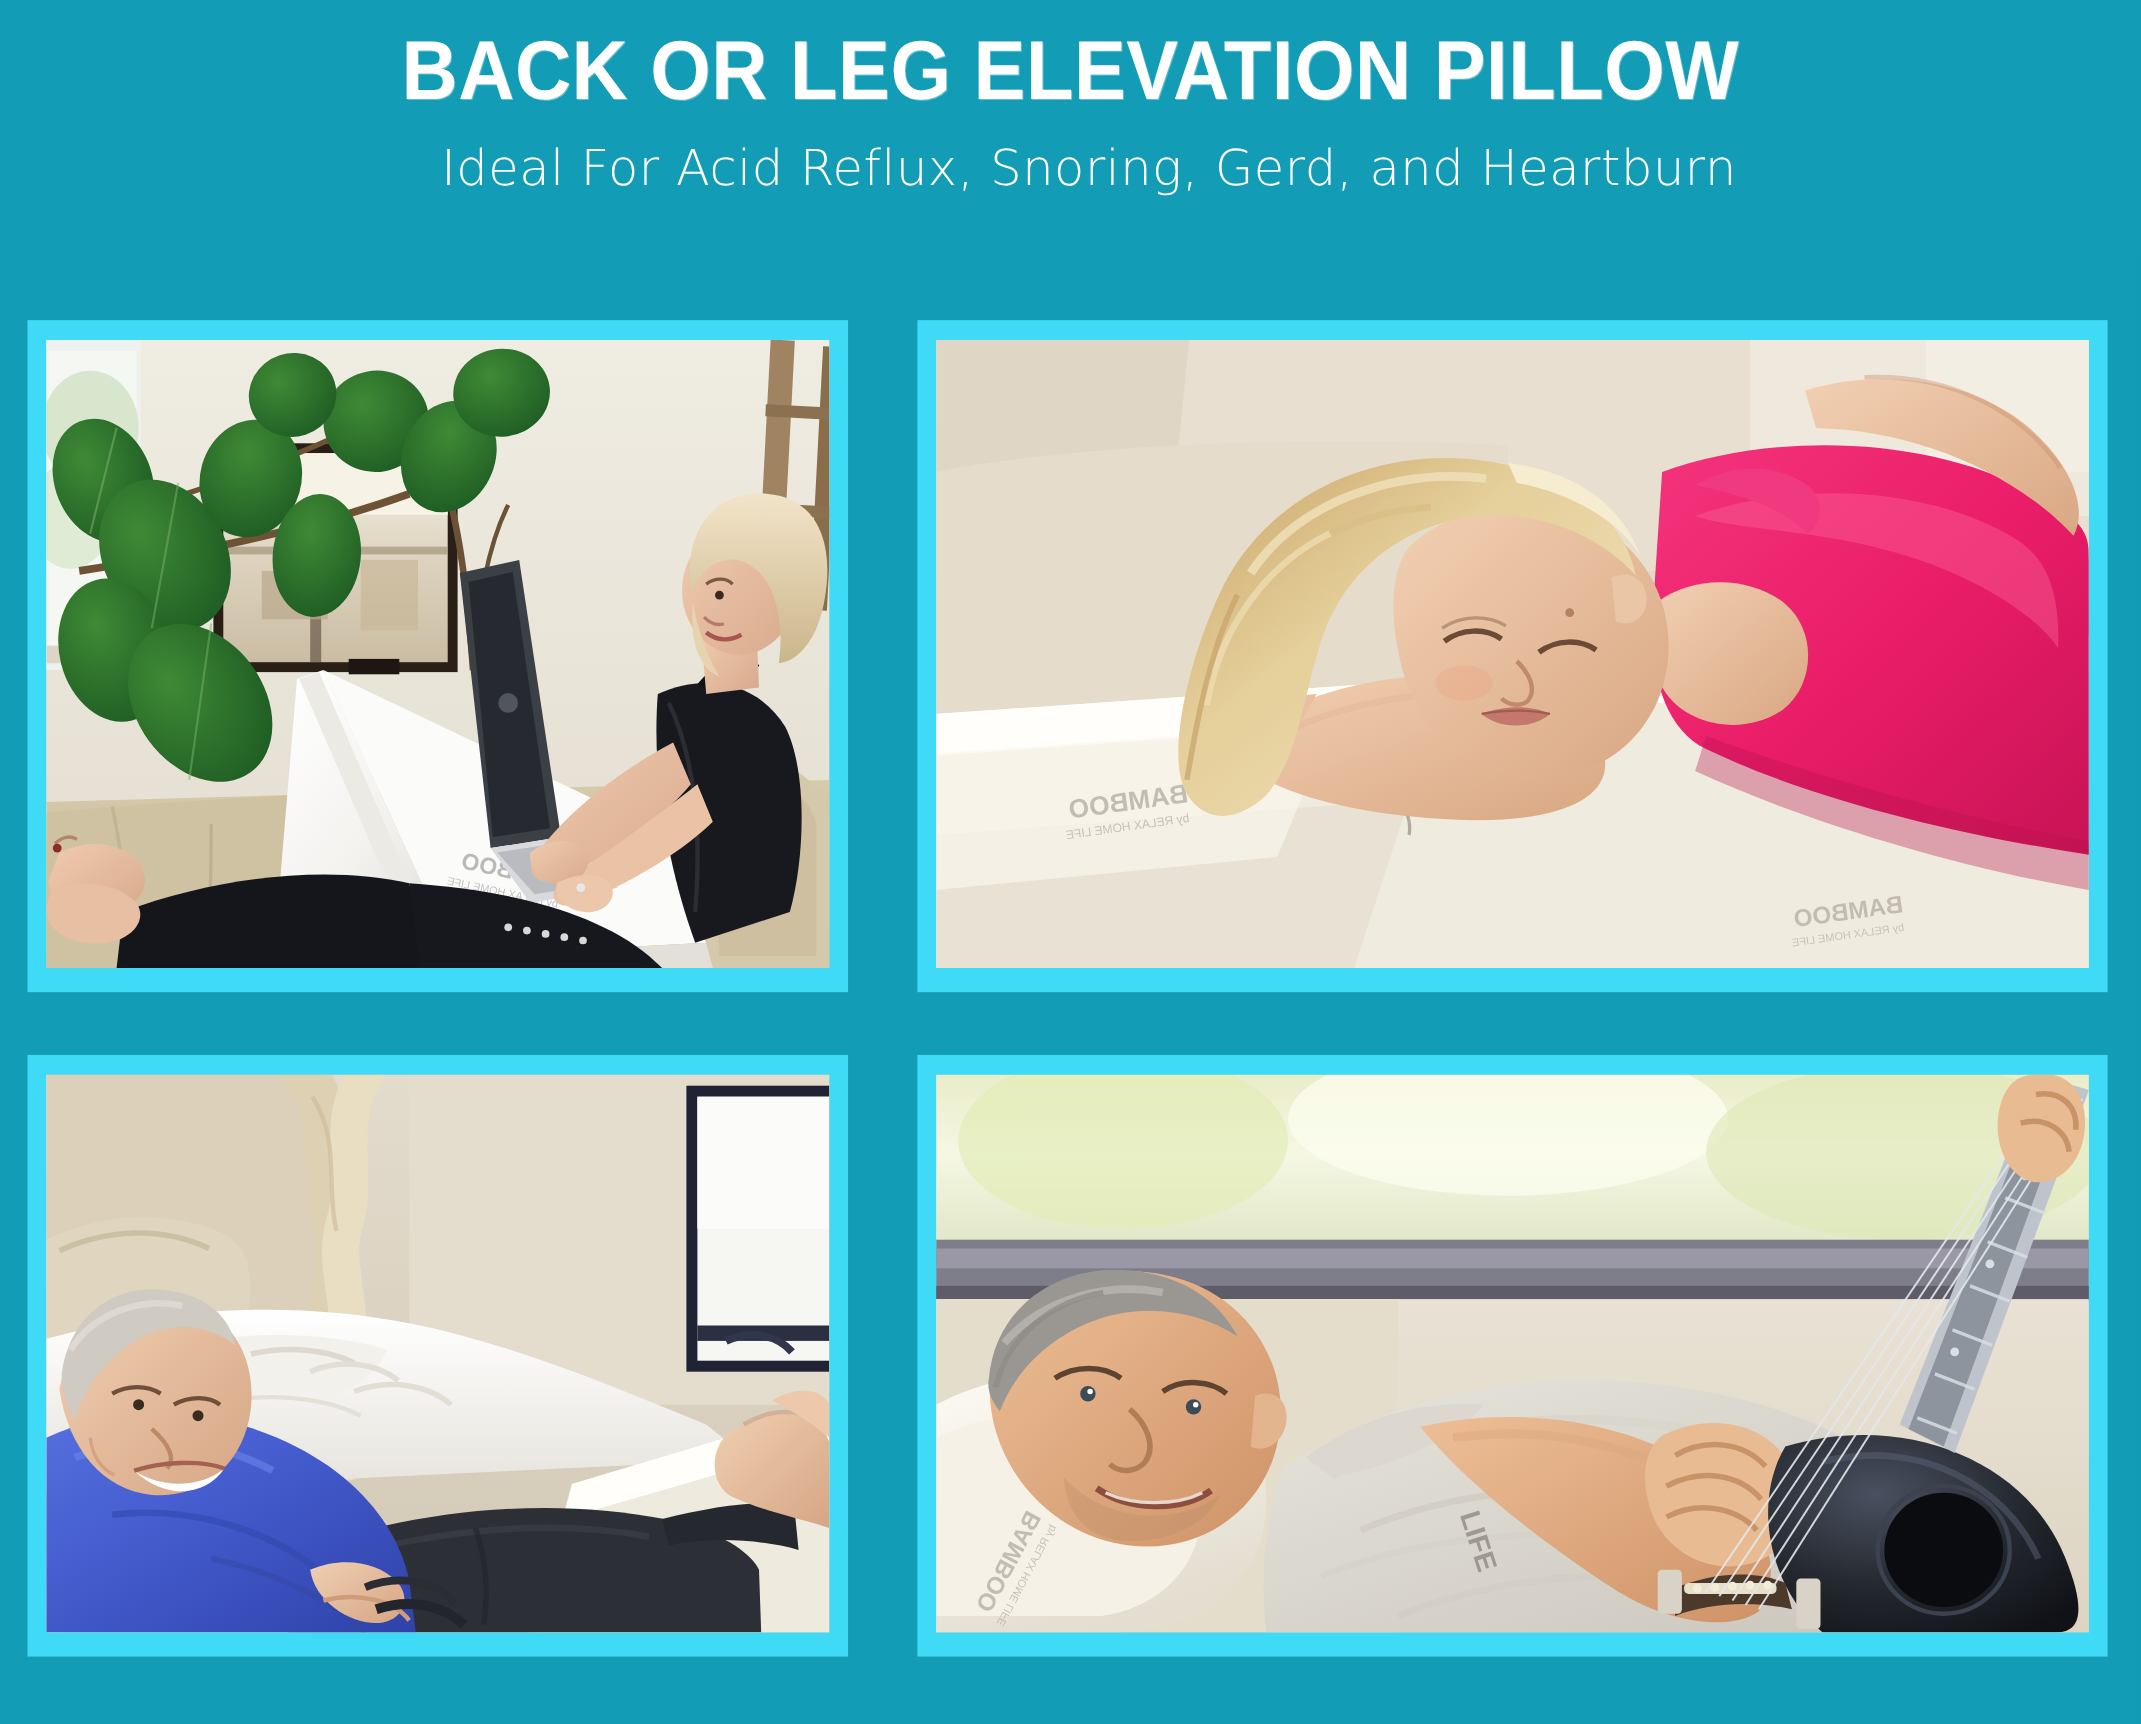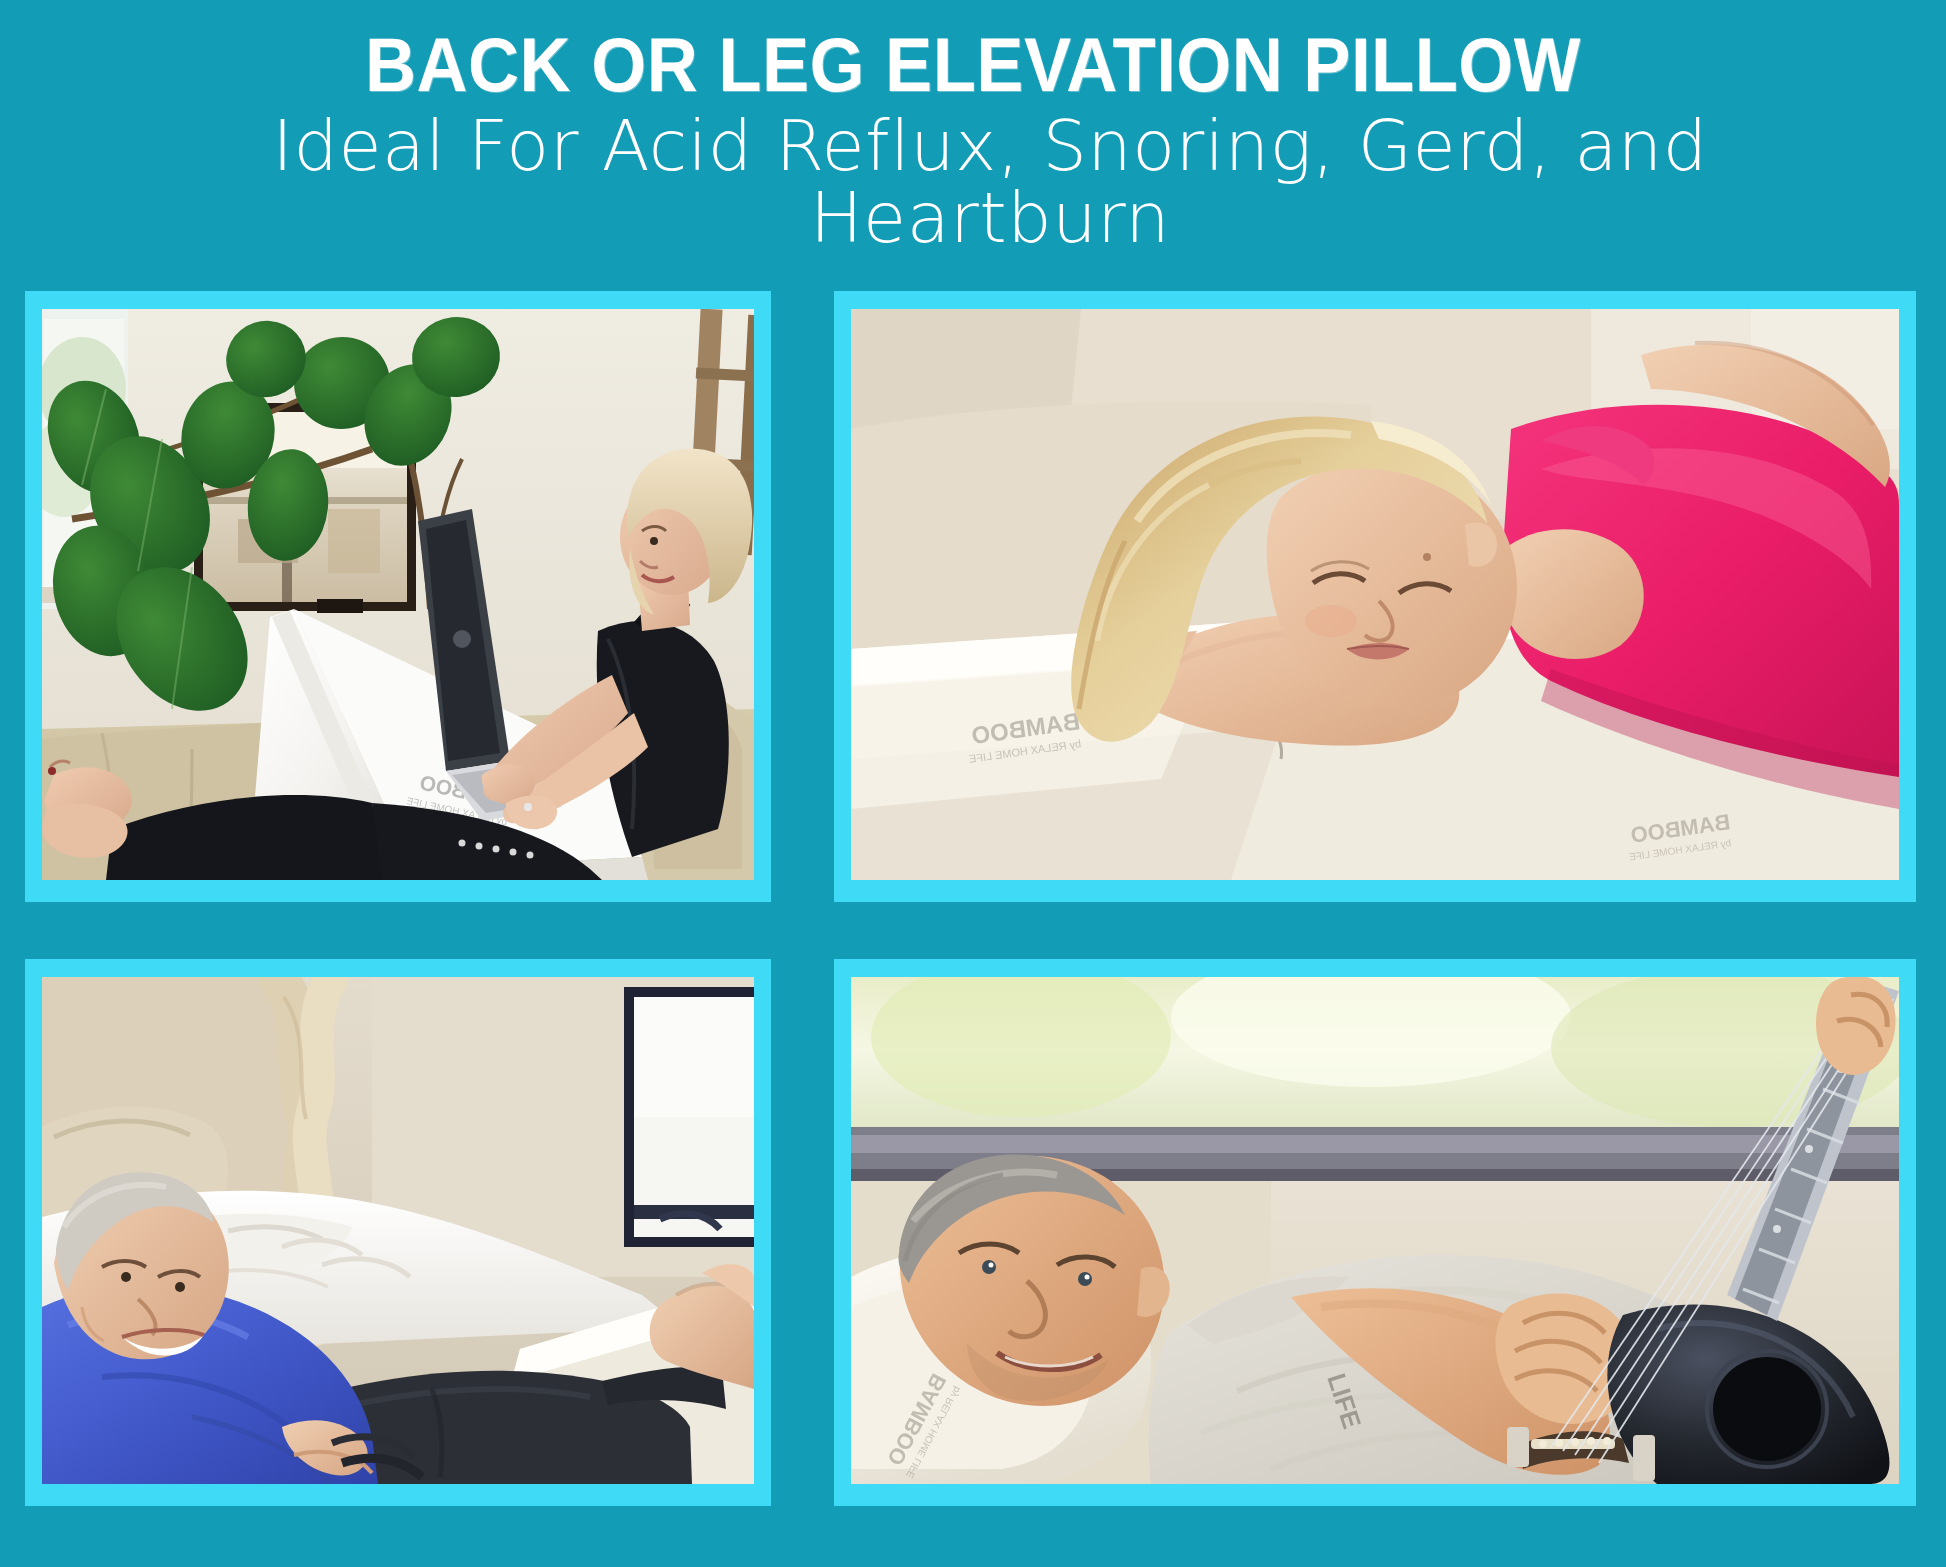--- a/index.html
+++ b/index.html
@@ -44,22 +44,22 @@
     transform: scaleX(0.93);
     transform-origin: center top;
     white-space: nowrap;
     text-shadow: 1px 1px 0 rgba(255,255,255,0.35);
   }
   .title-sub {
     display: block;
     color: #ffffff;
     font-family: "DejaVu Sans", sans-serif;
     font-weight: 300;
-    font-size: 70px;
-    line-height: 72px;
+    font-size: 45px;
+    line-height: 85px;
     letter-spacing: 0.5px;
     padding: 2px 170px 0 170px;
     box-sizing: border-box;
     margin-left: 34px;
   }
 
   
   .grid {
     position: absolute;
     left: 25px;

